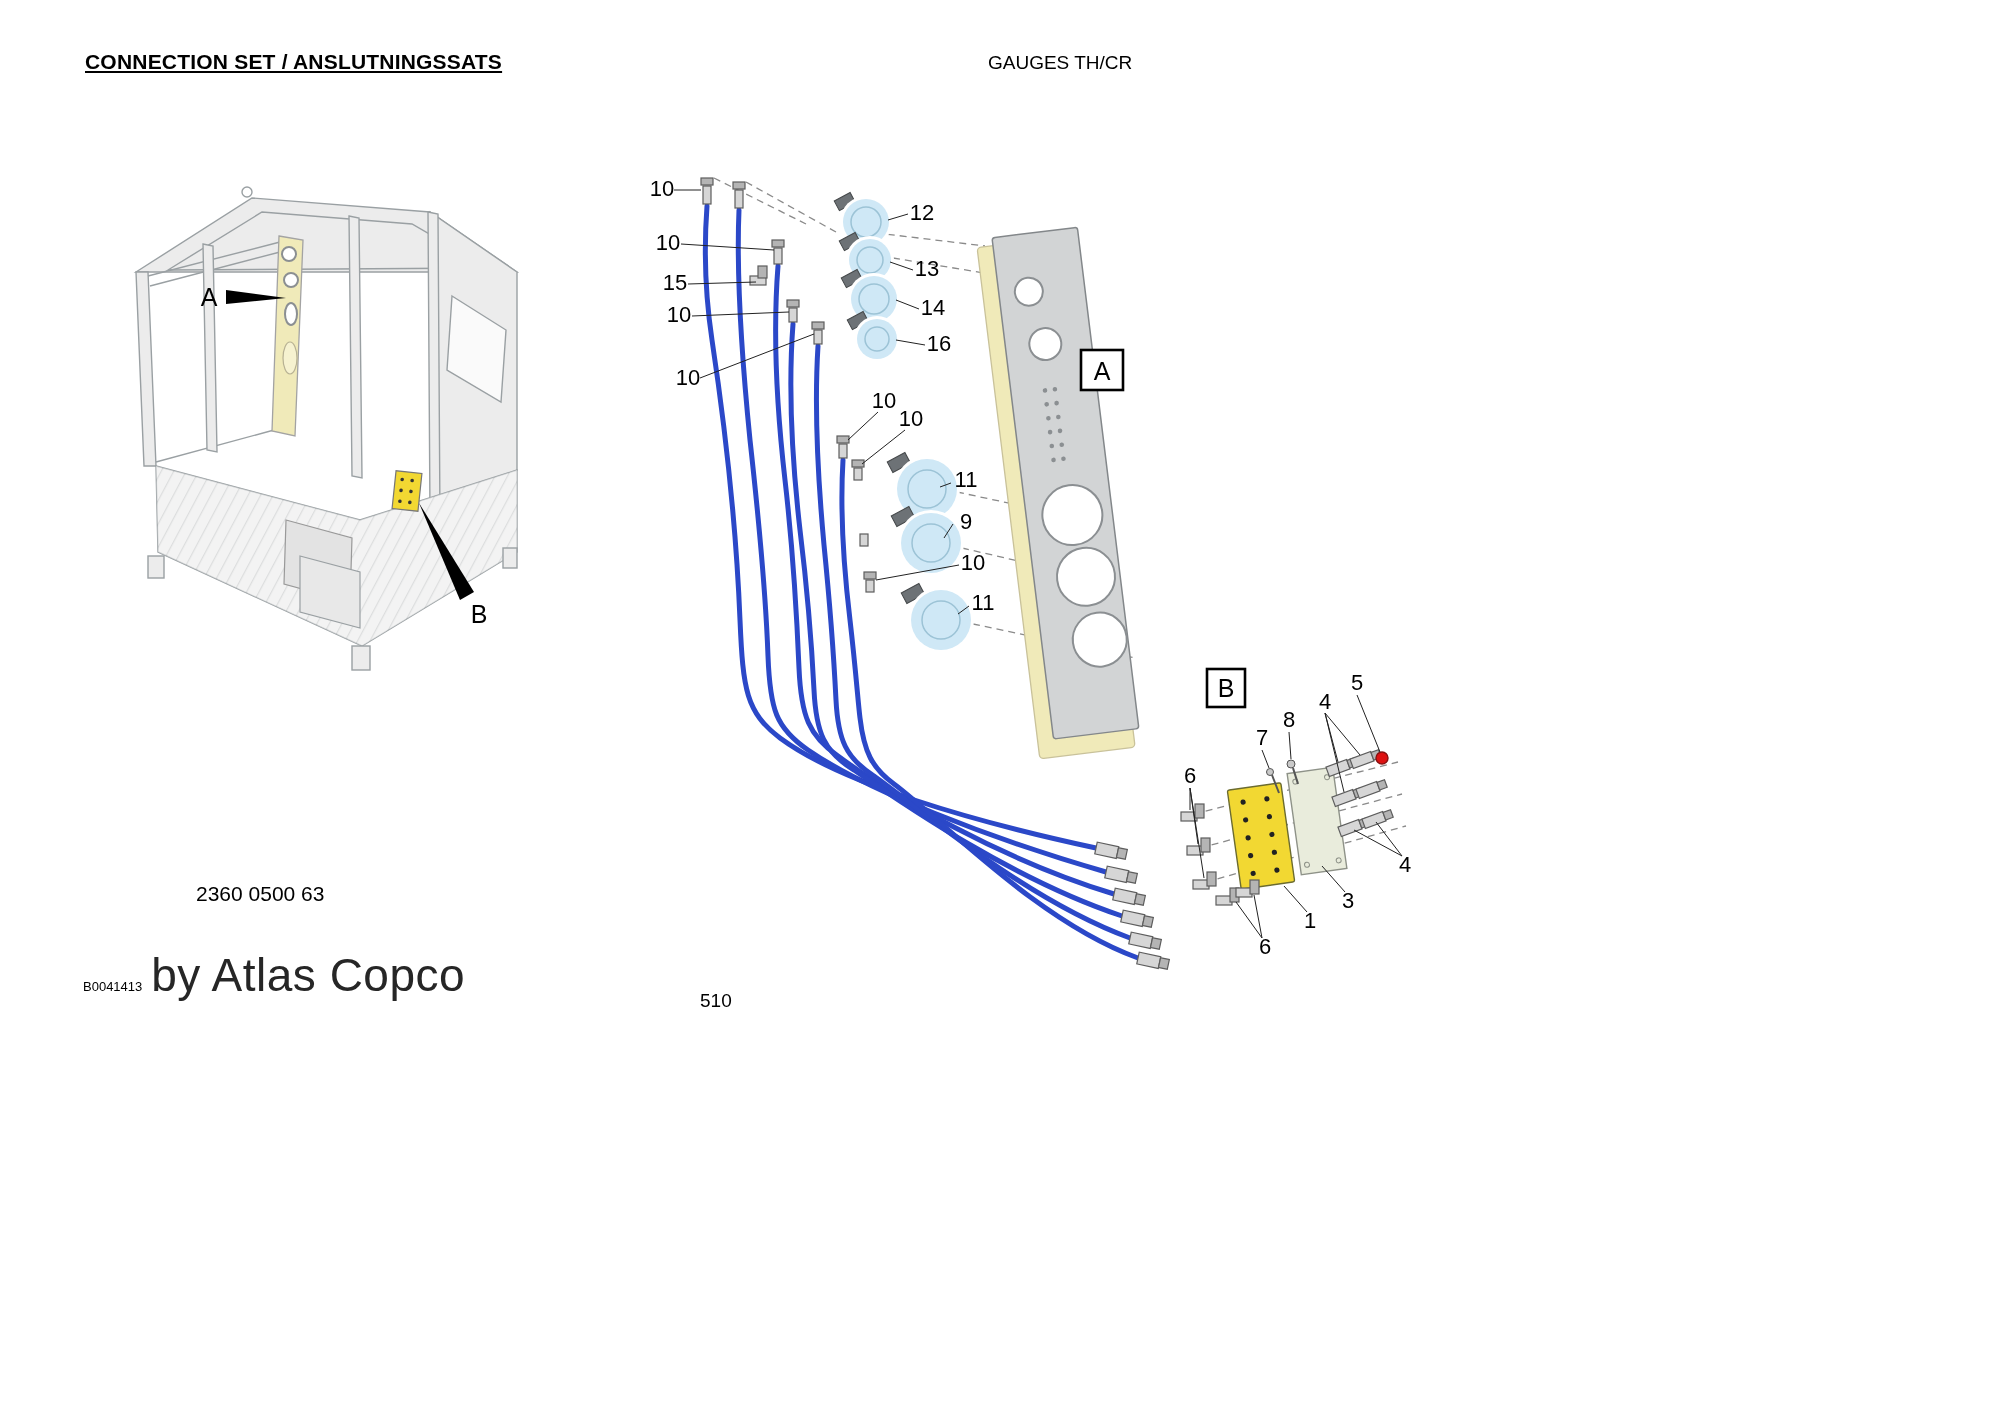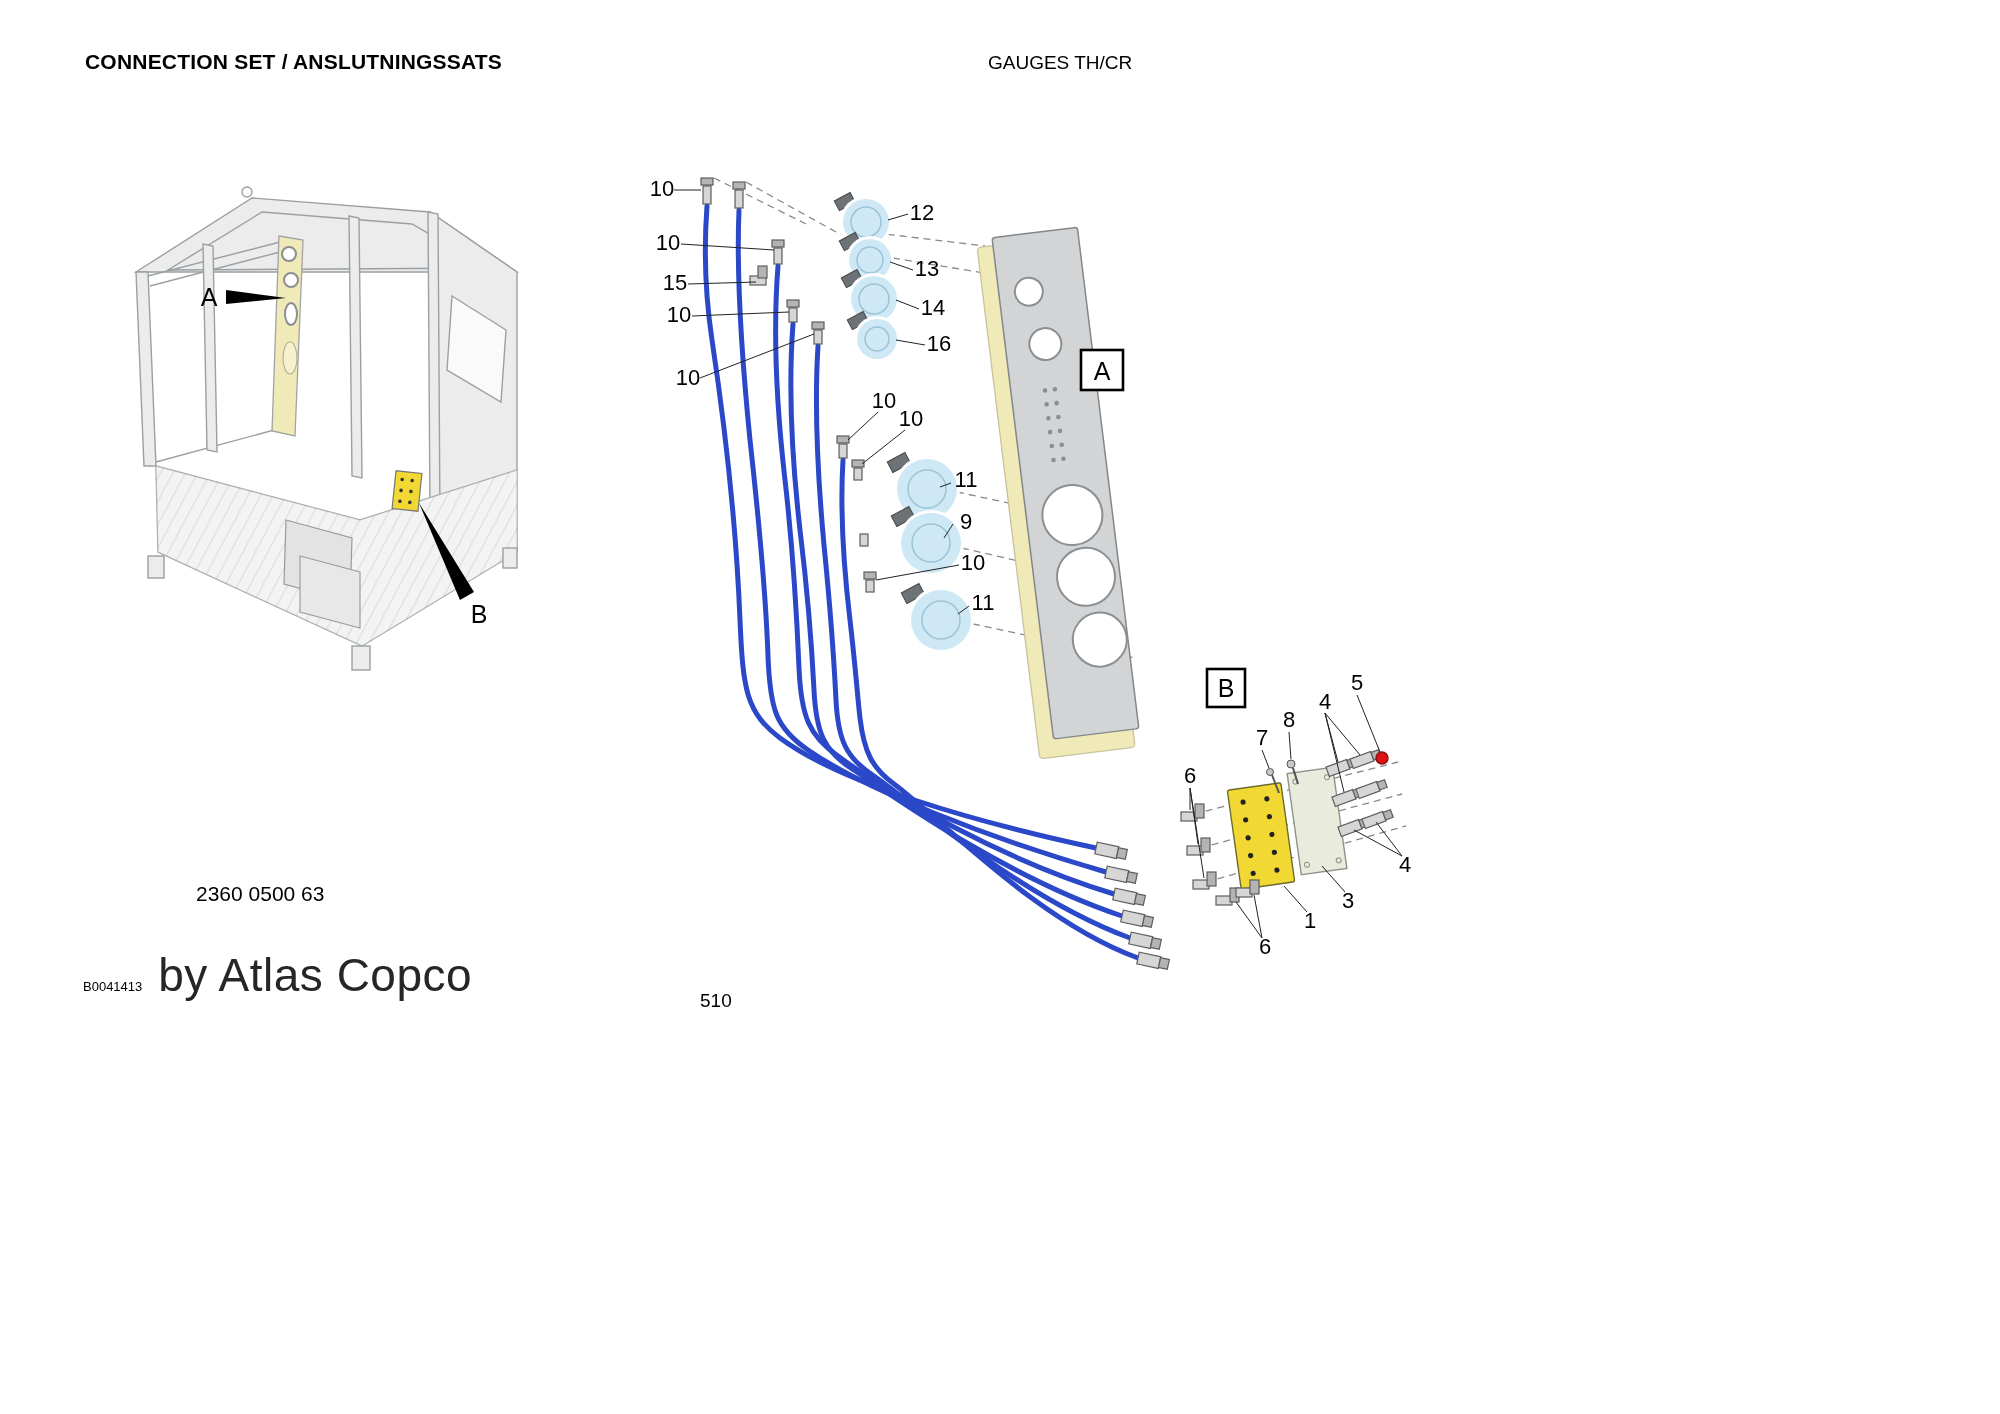--- a/index.html
+++ b/index.html
@@ -1,21 +1,21 @@
 <!DOCTYPE html>
 <html><head>
 <meta charset="utf-8">
 <style>
   html,body{margin:0;padding:0;background:#ffffff;}
   .page{position:relative;width:2000px;height:1414px;background:#ffffff;overflow:hidden;
         font-family:"Liberation Sans", sans-serif;color:#000;}
-  .hdr-left{position:absolute;left:85px;top:50px;font-size:21px;font-weight:bold;letter-spacing:.2px;}
+  .hdr-left{position:absolute;left:85px;top:50px;font-size:21px;font-weight:bold;letter-spacing:.2px;text-decoration:underline;}
   .hdr-right{position:absolute;left:978px;top:52px;font-size:19px;margin-left:10px;}
   .part-number{position:absolute;left:196px;top:882px;font-size:21px;}
-  .brand-row{position:absolute;left:83px;top:948px;display:flex;align-items:baseline;gap:16px;}
+  .brand-row{position:absolute;left:83px;top:948px;display:flex;align-items:baseline;gap:9px;}
   .doc-code{font-size:13px;}
   .brand{font-size:46px;color:#262626;letter-spacing:.5px;}
   .page-num{position:absolute;left:700px;top:990px;width:140px;font-size:19px;}
   svg.diagram{position:absolute;left:0;top:0;}
   text{font-family:"Liberation Sans", sans-serif;}
   text.co{font-size:22px;fill:#000;}
   text.marker{font-size:25px;fill:#000;}
   .leader{stroke:#222;stroke-width:1;fill:none;}
   .dash{stroke:#8a8a8a;stroke-width:1.3;fill:none;stroke-dasharray:7 5;}
   .hose{fill:none;stroke-width:5;stroke-linecap:round;stroke-linejoin:round;}

